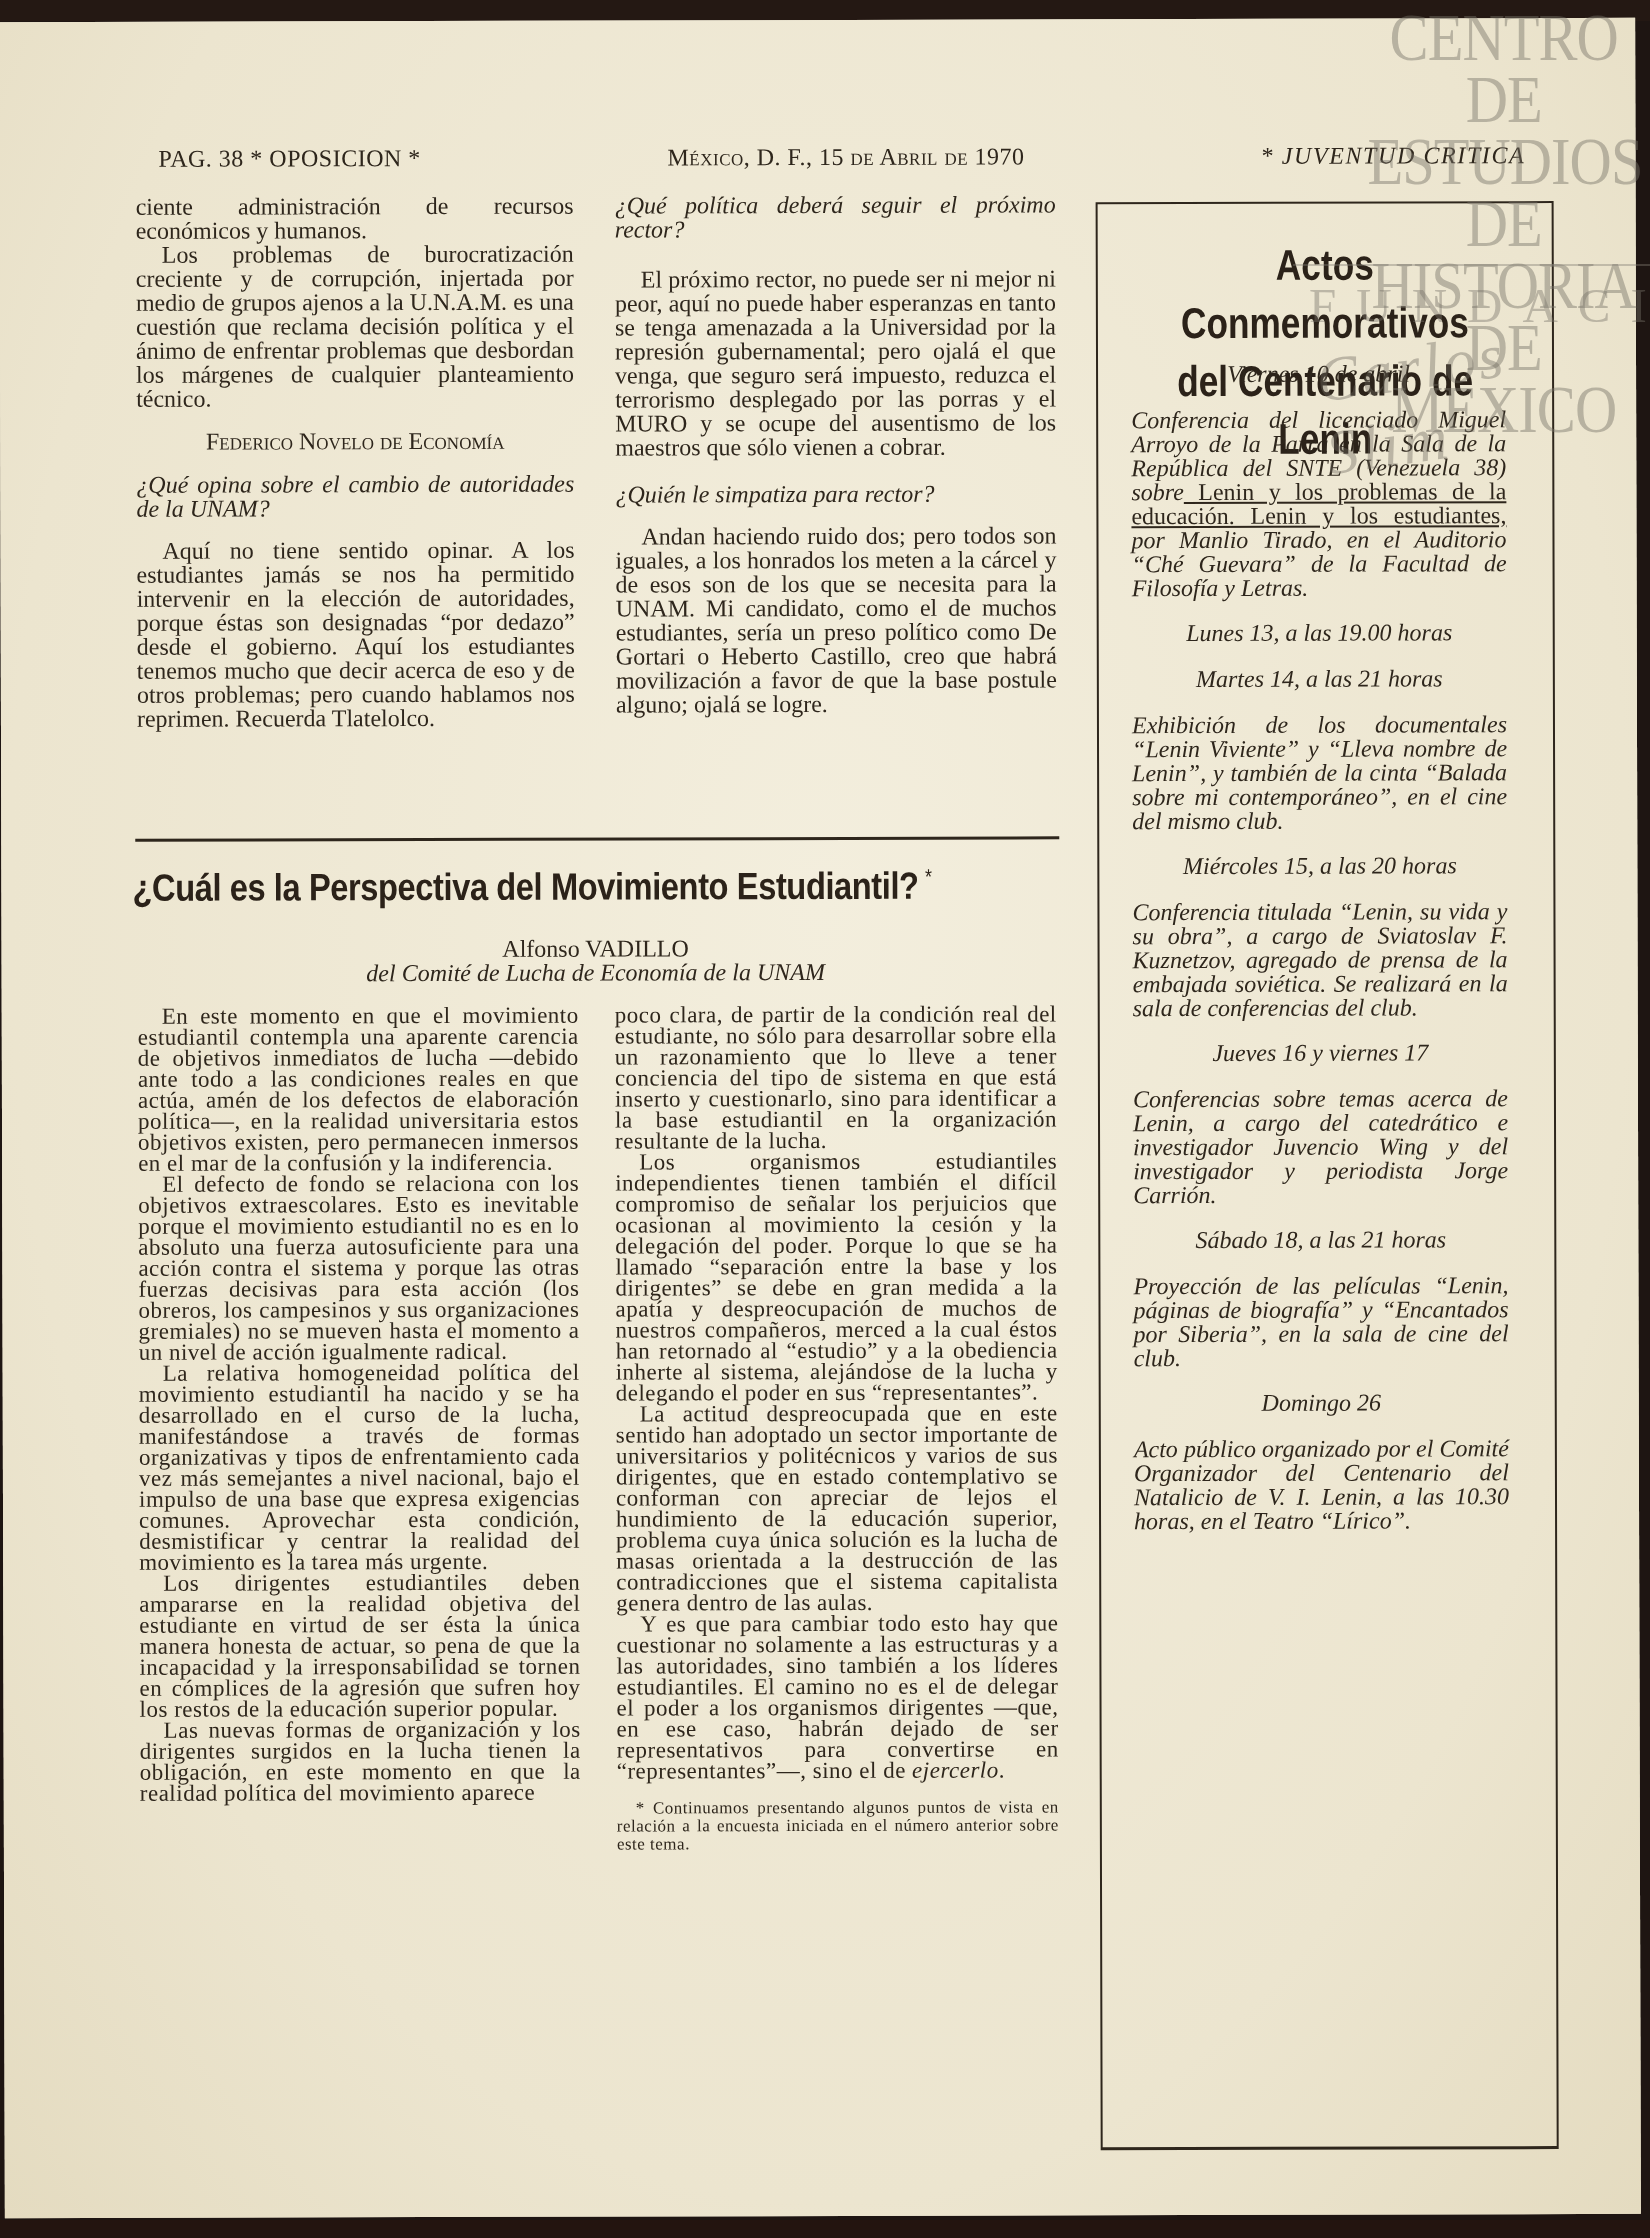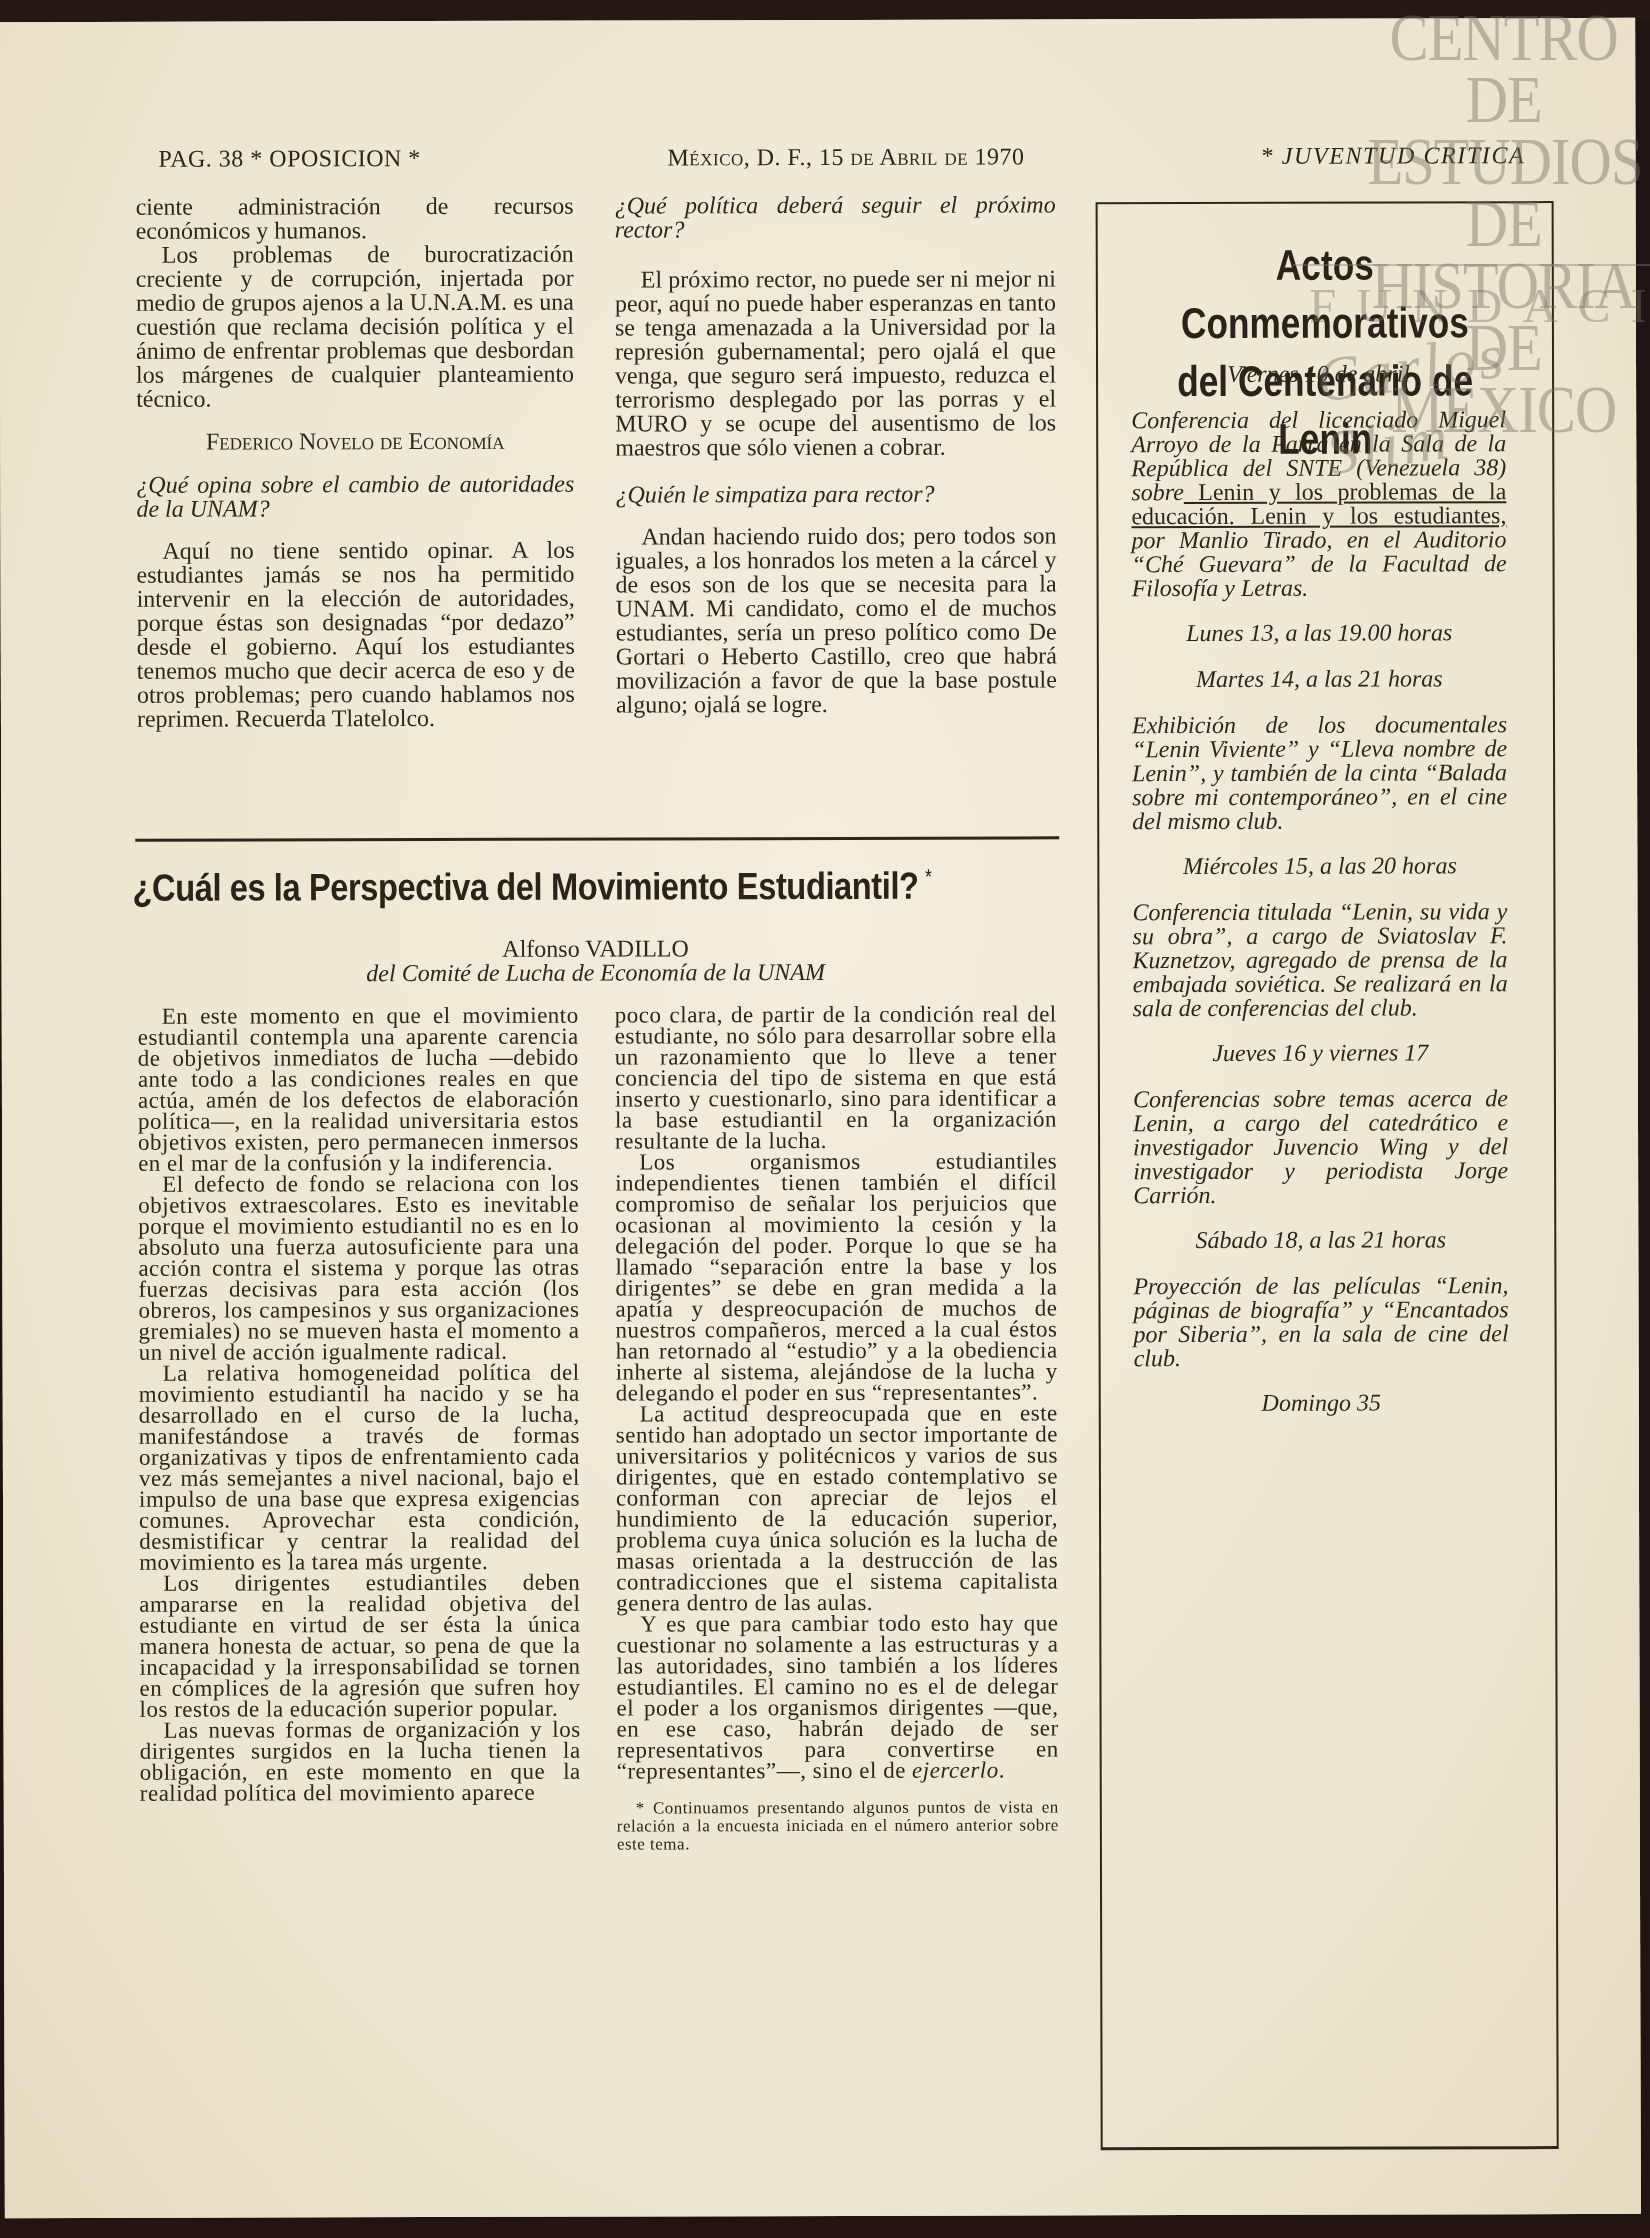--- a/index.html
+++ b/index.html
@@ -153,21 +153,22 @@
       </div>
       <div>
         <div class="date">Jueves 16 y viernes 17</div>
         <div class="desc">Conferencias sobre temas acerca de Lenin, a cargo del catedrático e investigador Juvencio Wing y del investigador y periodista Jorge Carrión.</div>
       </div>
       <div>
         <div class="date">Sábado 18, a las 21 horas</div>
         <div class="desc">Proyección de las películas “Lenin, páginas de biografía” y “Encantados por Siberia”, en la sala de cine del club.</div>
       </div>
       <div>
-        <div class="date">Domingo 35</div>
+        <div class="date">Domingo 26</div>
+        <div class="desc">Acto público organizado por el Comité Organizador del Centenario del Natalicio de V. I. Lenin, a las 10.30 horas, en el Teatro “Lírico”.</div>
       </div>
     </div>
   </div>
 </div>
 
 <div class="wm">
   <div>CENTRO DE</div>
   <div>ESTUDIOS</div>
   <div>DE HISTORIA</div>
   <div>DE MEXICO</div>

